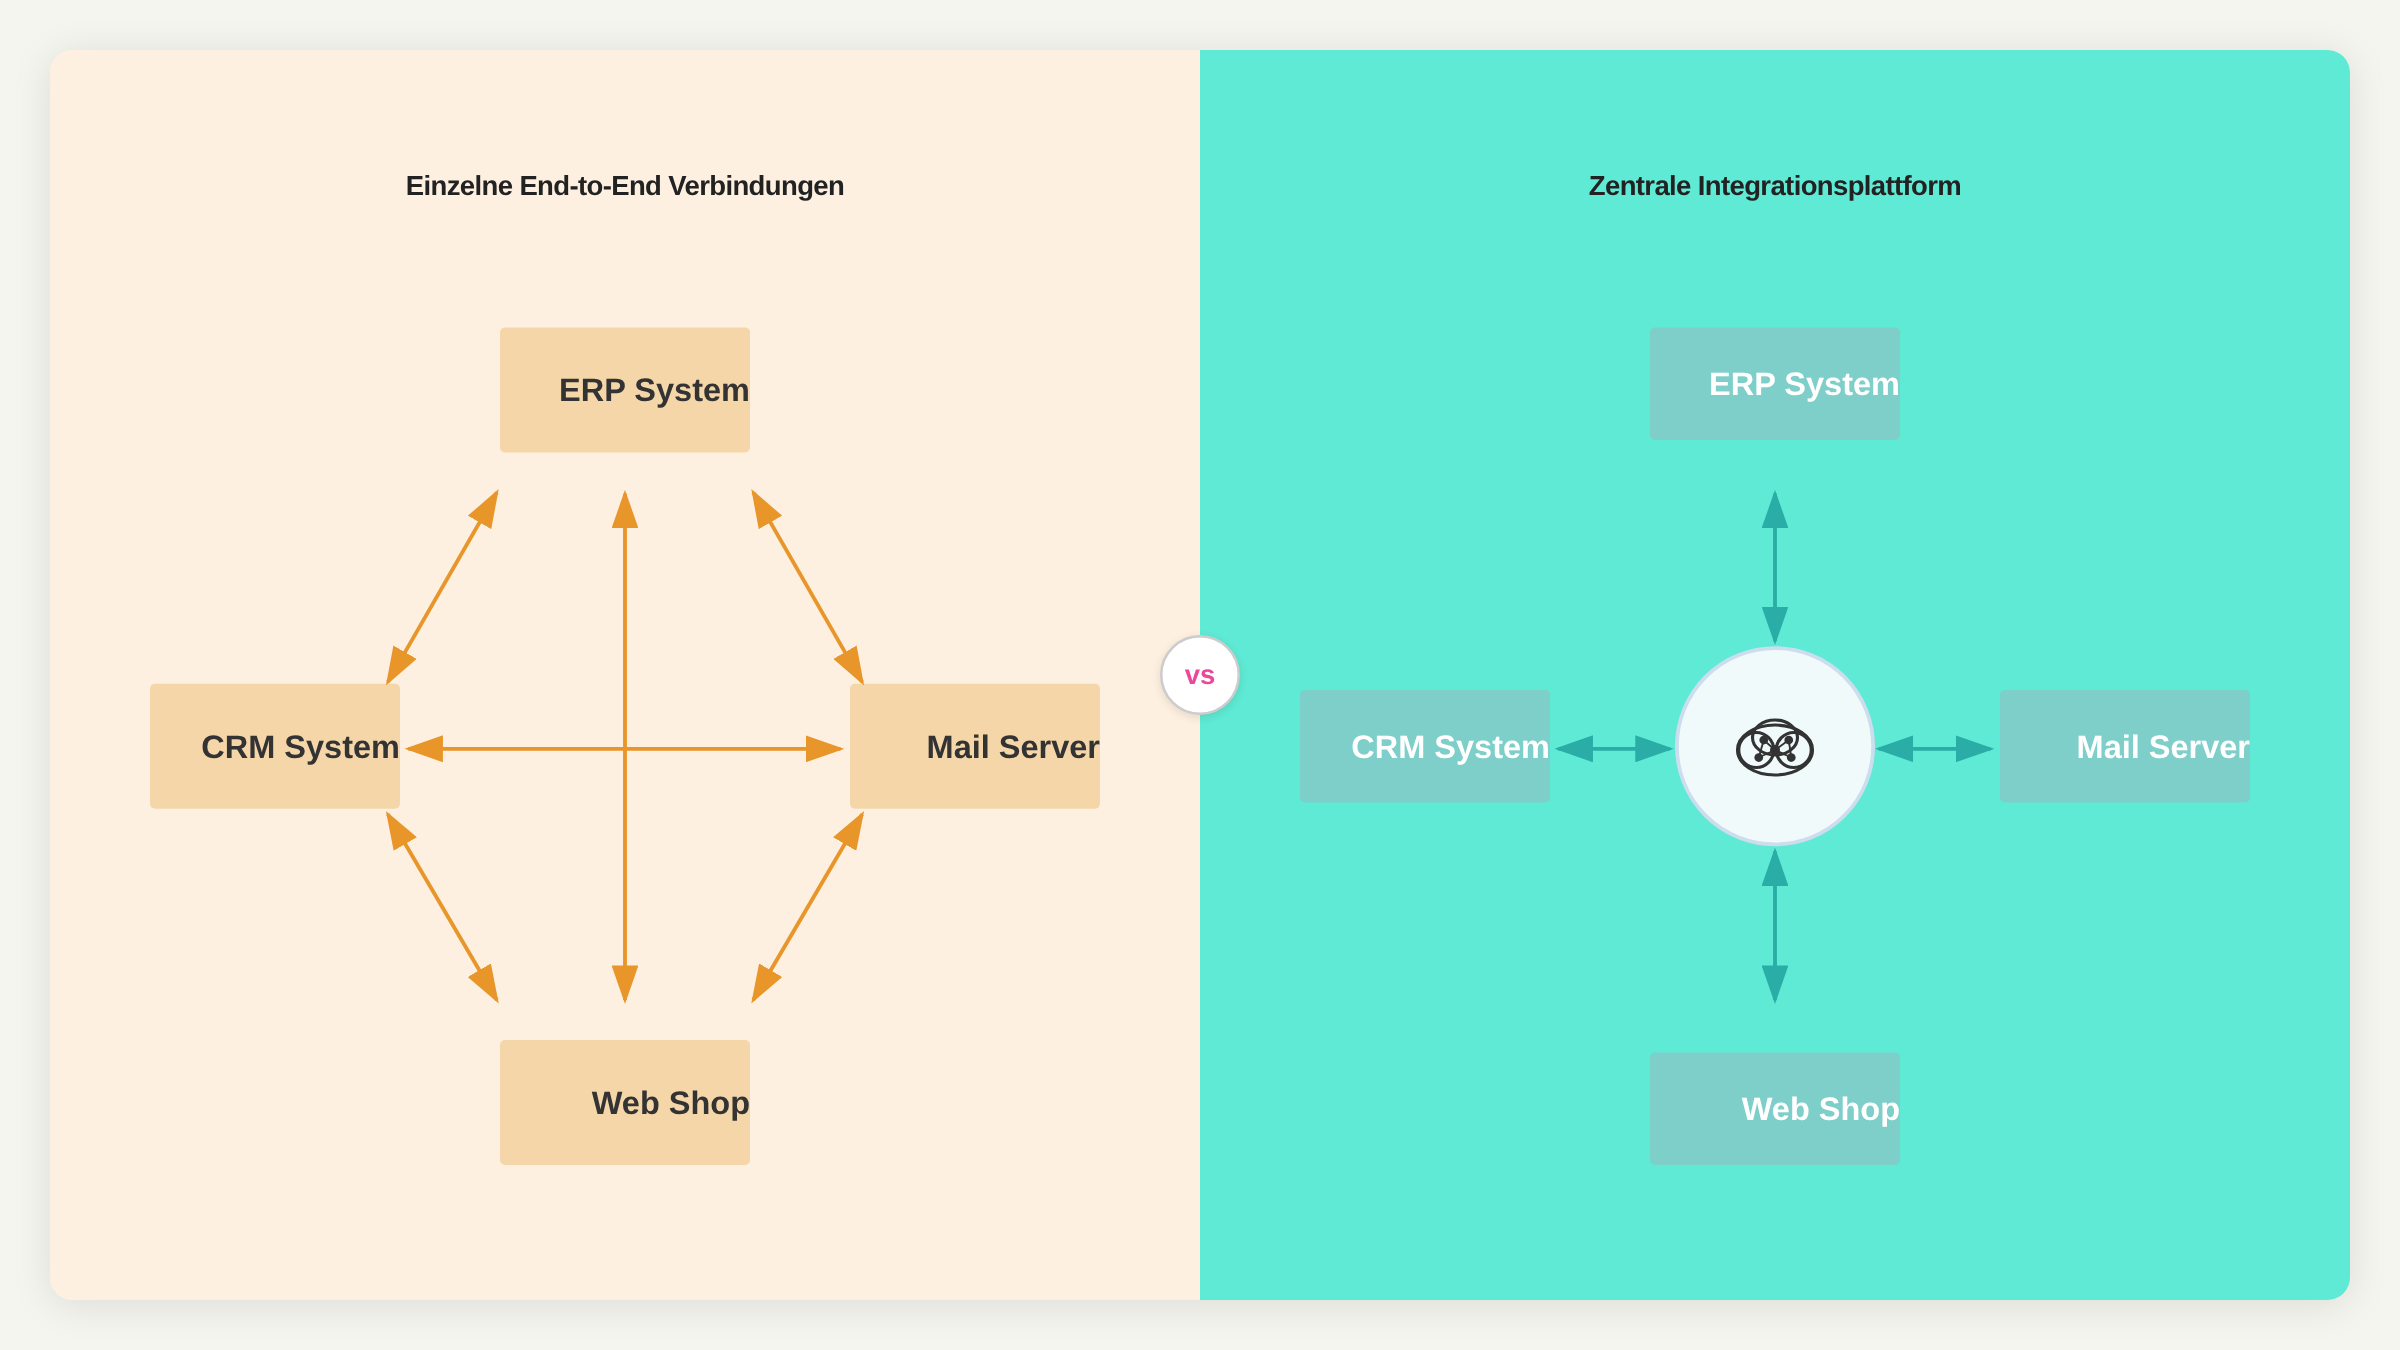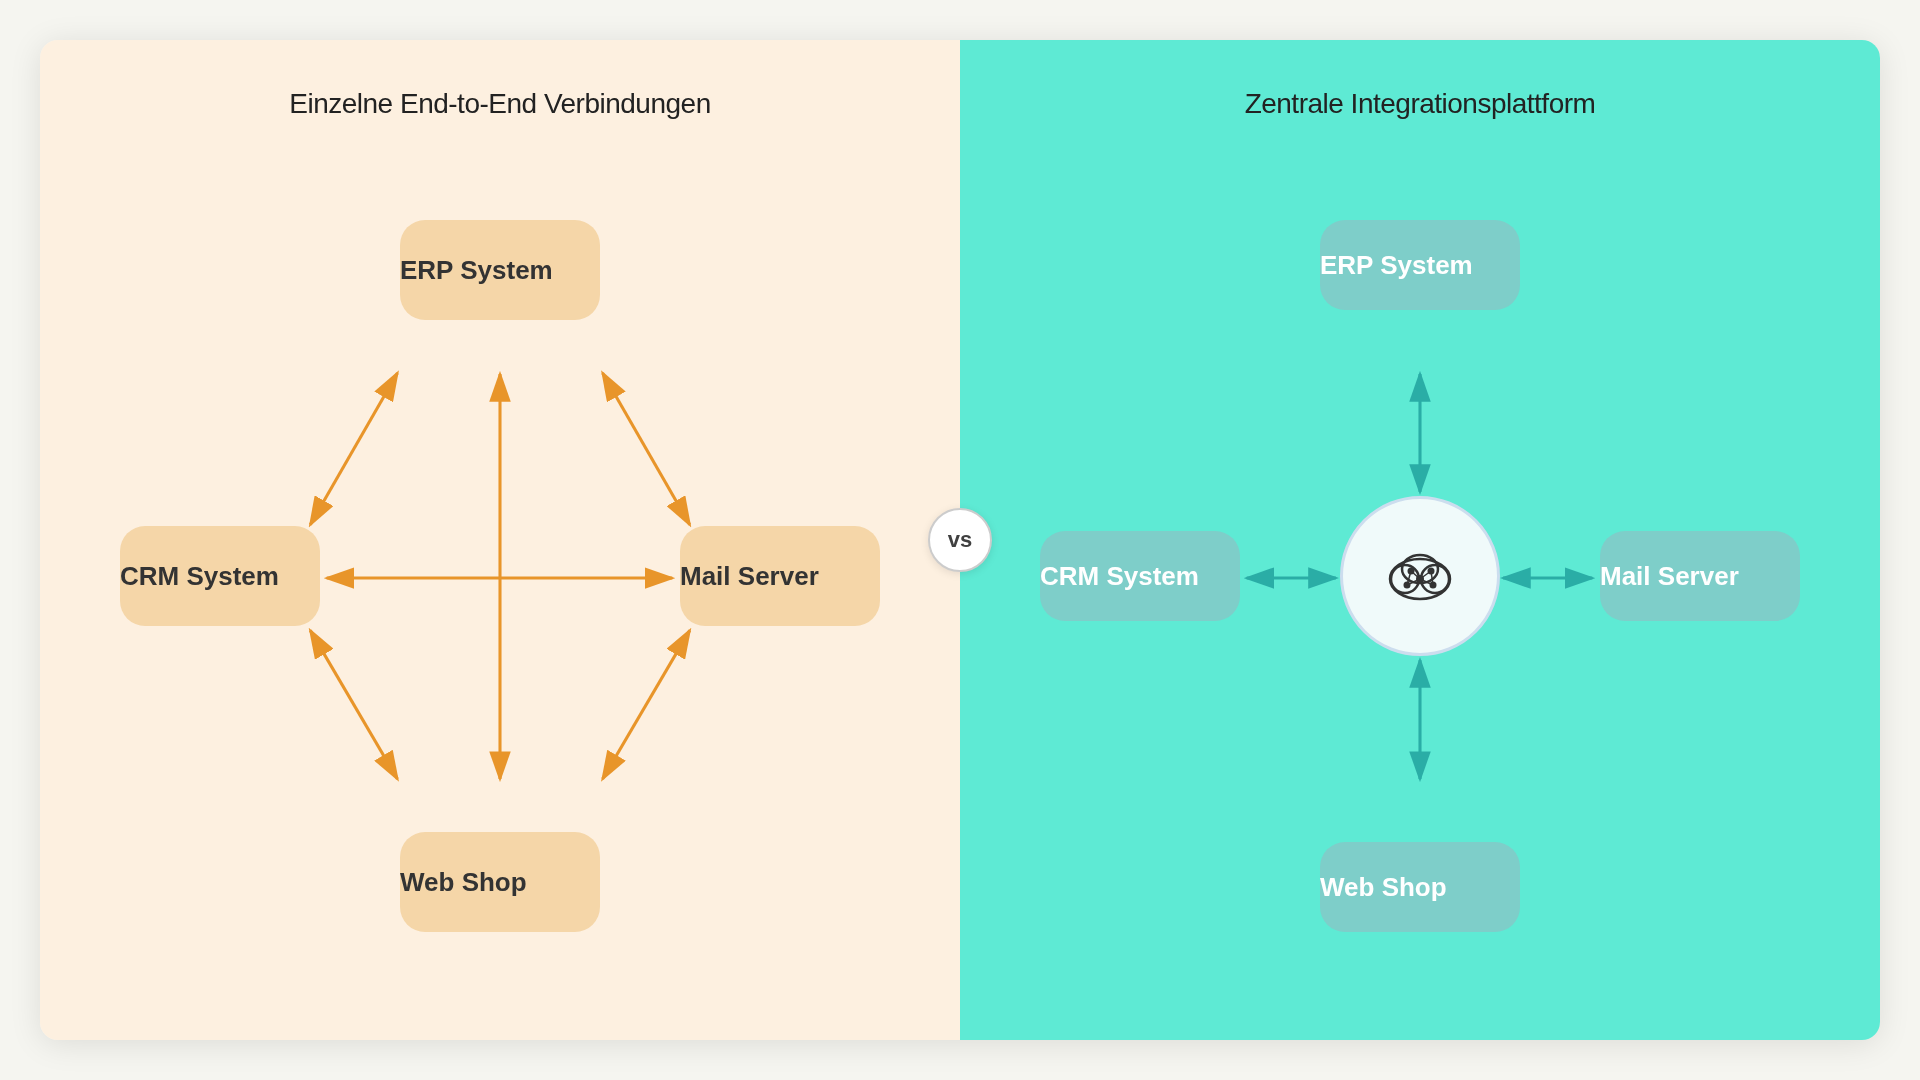--- a/index.html
+++ b/index.html
@@ -29,41 +29,42 @@
       flex-direction: column;
       align-items: center;
     }
     .panel-left {
       background: #fdf0e0;
     }
     .panel-right {
       background: #5eead4;
     }
     .panel-title {
-      font-size: 28px;
-      font-weight: 400;
+      font-size: 22px;
+      font-weight: 700;
       margin-bottom: 40px;
       color: #222;
       letter-spacing: -0.5px;
+      margin-top: 48px;
     }
     .diagram-area {
       flex: 1;
       width: 100%;
       position: relative;
       display: flex;
       align-items: center;
       justify-content: center;
     }
     
     .box {
       position: absolute;
-      border-radius: 25px;
-      display: flex;
-      align-items: center;
-      justify-content: flex-start;
+      border-radius: 4px;
+      display: flex;
+      align-items: center;
+      justify-content: flex-end;
       font-size: 26px;
       font-weight: 600;
       text-align: center;
       color: #333;
     }
     .box-orange {
       background: #f5d6a8;
       width: 200px;
       height: 100px;
     }
@@ -90,21 +91,21 @@
       width: 64px;
       height: 64px;
       border-radius: 50%;
       background: #fff;
       border: 2px solid #ccc;
       display: flex;
       align-items: center;
       justify-content: center;
       font-size: 22px;
       font-weight: 700;
-      color: #404040;
+      color: #ec4899;
       box-shadow: 0 2px 8px rgba(0,0,0,0.10);
     }
     
     .cloud-circle {
       position: absolute;
       width: 160px;
       height: 160px;
       border-radius: 50%;
       background: #f0fafa;
       border: 3px solid #cde;

